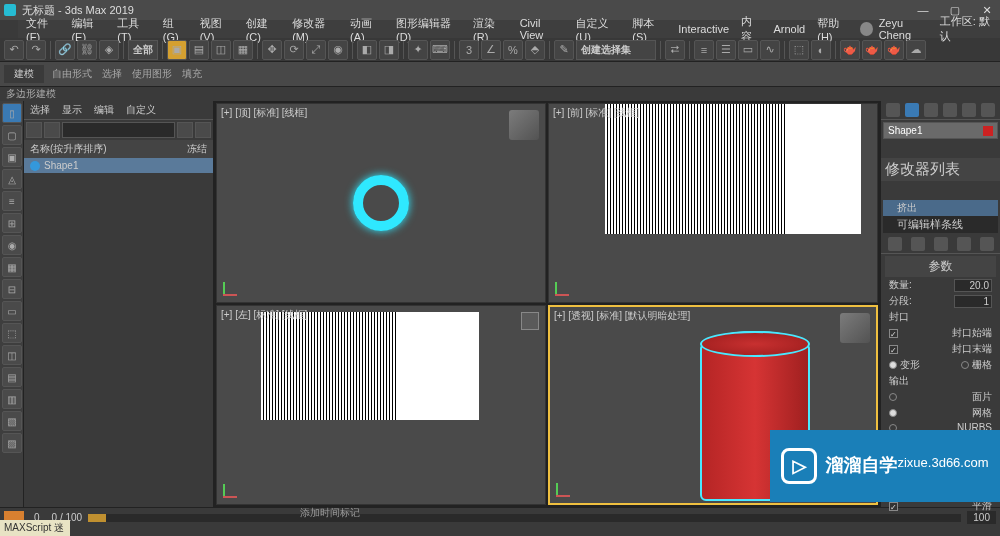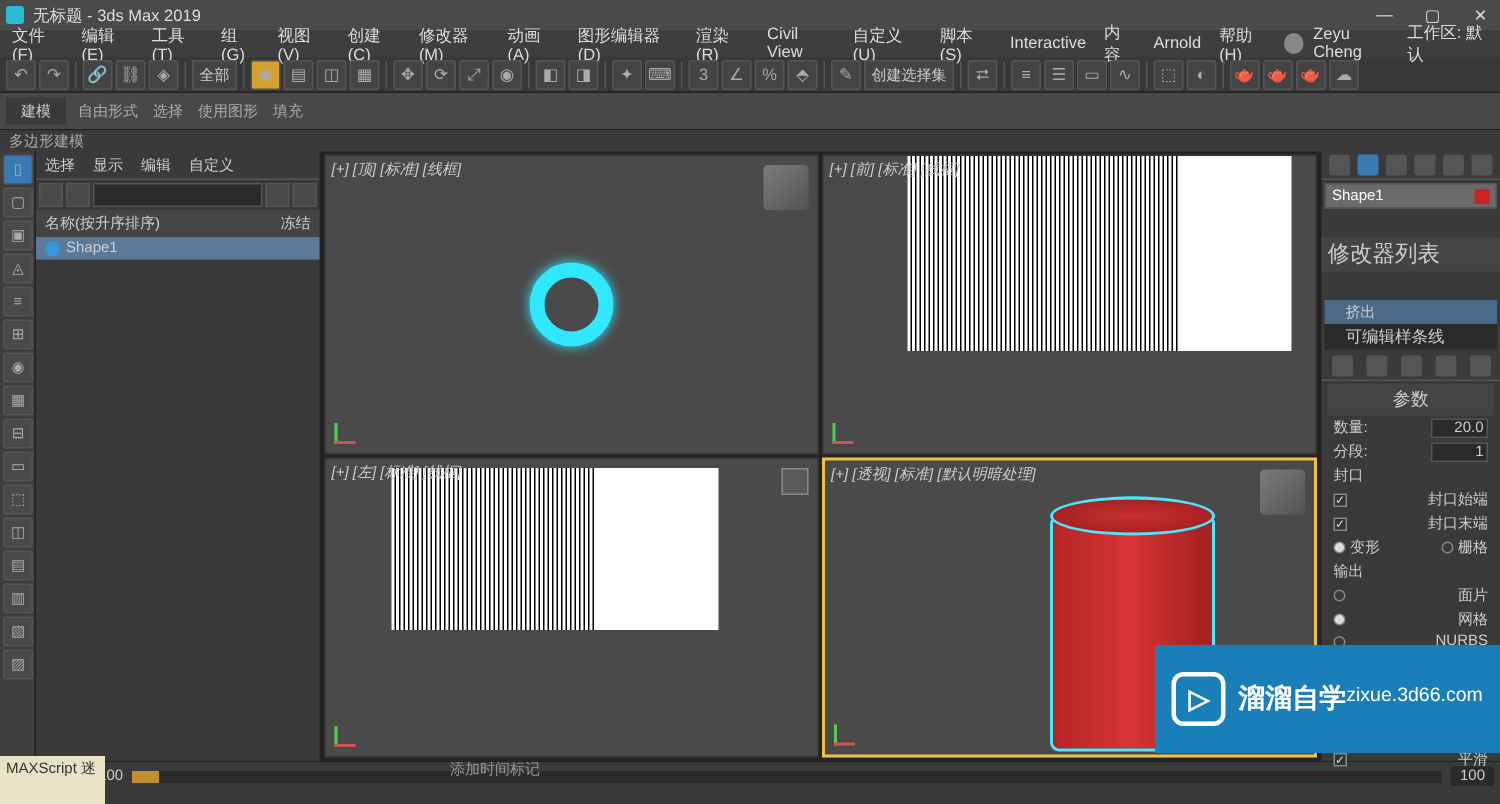--- a/index.html
+++ b/index.html
@@ -2,45 +2,45 @@
 <html><head>
 <meta charset="utf-8">
 <style>
 * { margin: 0; padding: 0; box-sizing: border-box; font-family: "Microsoft YaHei", sans-serif; }
 body { background: #3a3a3a; color: #ccc; font-size: 11px; width: 1000px; height: 536px; overflow: hidden; position: relative; }
 .titlebar { height: 20px; background: #4a4a4a; display: flex; align-items: center; padding: 0 4px; color: #ddd; }
 .titlebar .logo { width: 12px; height: 12px; background: #26bcd4; margin-right: 6px; border-radius: 2px; }
 .titlebar .title { flex: 1; font-size: 11px; }
 .titlebar .wincontrols { display: flex; gap: 14px; align-items: center; }
 .titlebar .wincontrols span { width: 18px; text-align: center; cursor: pointer; }
-.menubar { height: 18px; background: #3e3e3e; display: flex; align-items: center; padding: 0 4px; gap: 4px; font-size: 11px; color: #ddd; }
+.menubar { height: 18px; background: #3e3e3e; display: flex; align-items: center; padding: 0 4px; gap: 4px; font-size: 11px; color: #ddd; margin-left: 18px; }
 .menubar .menuitem { padding: 0 4px; cursor: pointer; }
 .menubar .right { margin-left: auto; display: flex; align-items: center; gap: 6px; }
 .avatar { width: 14px; height: 14px; border-radius: 50%; background: #888; }
 .toolbar { height: 24px; background: #383838; display: flex; align-items: center; padding: 0 4px; gap: 2px; border-bottom: 1px solid #222; }
 .tbtn { width: 20px; height: 20px; background: #444; border: 1px solid #555; border-radius: 2px; display: flex; align-items: center; justify-content: center; font-size: 11px; color: #aaa; cursor: pointer; }
 .tsep { width: 1px; height: 18px; background: #555; margin: 0 2px; }
-.tdrop { background: #444; border: 1px solid #555; padding: 0 4px; height: 20px; display: flex; align-items: center; font-size: 10px; }
+.tdrop { background: #444; border: 1px solid #555; padding: 0 4px; height: 20px; display: flex; align-items: center; font-size: 10px; font-weight: bold; }
 .ribbon { height: 22px; background: #484848; display: flex; align-items: center; padding: 12px 4px; gap: 2px; border-bottom: 1px solid #222; }
 .ribbon .rtab { padding: 2px 10px; font-size: 10px; background: #525252; }
 .ribbon .rtab.rtabactive { background: #3a3a3a; }
 .ribbon .rgroup { display: flex; gap: 10px; margin-left: 6px; font-size: 10px; color: #aaa; }
 .main { display: flex; height: 406px; }
 .lefttool { width: 24px; background: #3e3e3e; display: flex; flex-direction: column; gap: 2px; padding: 2px; border-right: 1px solid #222; }
 .lefttool .lbtn { width: 20px; height: 20px; background: #4a4a4a; border: 1px solid #555; border-radius: 2px; font-size: 10px; display: flex; align-items: center; justify-content: center; color: #aaa; }
 .sceneexp { width: 190px; background: #3a3a3a; border-right: 1px solid #222; display: flex; flex-direction: column; }
 .sceneexp .setabs { display: flex; font-size: 10px; border-bottom: 1px solid #555; }
 .sceneexp .setabs span { padding: 2px 6px; cursor: pointer; }
 .sceneexp .sehdr { display: flex; justify-content: space-between; font-size: 10px; padding: 2px 6px; background: #444; }
 .sceneexp .seitem { display: flex; align-items: center; padding: 2px 6px; font-size: 10px; background: #5a7a9a; }
 .sceneexp .seicon { width: 10px; height: 10px; background: #3498db; border-radius: 50%; margin-right: 4px; }
 .viewports { flex: 1; display: grid; grid-template-columns: 1fr 1fr; grid-template-rows: 1fr 1fr; gap: 2px; background: #222; padding: 2px; position: relative; }
 .vp { background: #4a4a4a; position: relative; border: 1px solid #333; overflow: hidden; }
 .vp.active { border: 2px solid #f0c040; }
-.vplabel { position: absolute; top: 2px; left: 4px; font-size: 10px; color: #ccc; z-index: 10; font-style: italic; }
+.vplabel { position: absolute; top: 2px; left: 4px; font-size: 10px; color: #ccc; z-index: 10; }
 .vpcube { position: absolute; top: 6px; right: 6px; width: 30px; height: 30px; background: linear-gradient(135deg,#888,#555); border-radius: 3px; opacity: 0.8; }
 .vpbtn { position: absolute; top: 6px; right: 6px; width: 18px; height: 18px; border: 1px solid #888; background: #5a5a5a; }
 .axis { position: absolute; bottom: 6px; left: 6px; width: 24px; height: 24px; }
 .axis::before { content:''; position:absolute; bottom:0; left:0; width:2px; height:14px; background:#5c5; }
 .axis::after { content:''; position:absolute; bottom:0; left:0; width:14px; height:2px; background:#c55; }
 .circle { position: absolute; left: 50%; top: 50%; width: 56px; height: 56px; border: 10px solid #2fe8ff; border-radius: 50%; transform: translate(-50%,-50%); box-shadow: 0 0 8px #2fe8ff; }
 .barcode { position: absolute; background: #fff; display: flex; }
 .barcode span { width: 1px; background: #000; margin-left: 2px; }
 .barcode.bc1 { top: 0; left: 56px; right: 16px; height: 130px; }
 .barcode.bc1 span { height: 130px; }
@@ -68,21 +68,21 @@
 .pradio { display:flex; align-items:center; gap:3px; }
 .pradio .rb { width:8px; height:8px; border:1px solid #888; border-radius:50%; }
 .pradio .rb.on { background:#ddd; }
 .bottomslider { height: 20px; background: #3a3a3a; border-top: 1px solid #222; display: flex; align-items: center; padding: 0 4px; font-size: 10px; }
 .bottomslider .slabel { margin: 0 6px; }
 .bottomslider .strack { flex:1; height: 8px; background: #2a2a2a; position: relative; }
 .bottomslider .strack .smark { position:absolute; left:0; width:18px; height:8px; background:#c09030; }
 .timeline { height: 10px; background: #2a2a2a; display: flex; }
 .timeline .tlgrad { flex:1; background: linear-gradient(90deg, #3a3a3a 0%, #3a3a3a 100%); position:relative; }
 .status { height: 30px; background: #3a3a3a; border-top: 1px solid #222; display: flex; align-items: center; padding: 0 4px; font-size: 10px; gap: 6px; }
-.maxscript { position:absolute; bottom:0; left:0; height:32px; width:70px; background:#e8e3c4; color:#333; font-size:10px; padding:1px 4px; }
+.maxscript { position:absolute; bottom:0; left:0; height:16px; width:70px; background:#e8e3c4; color:#333; font-size:10px; padding:1px 4px; }
 .watermark { position:absolute; bottom:34px; right:0; width:230px; height:72px; background:#1a7fb8; display:flex; align-items:center; justify-content:center; color:#fff; font-size:18px; font-weight:bold; gap:8px; }
 .watermark .wlogo { width:36px; height:36px; border:3px solid #fff; border-radius:8px; display:flex; align-items:center; justify-content:center; }
 .watermark .wtxt { display:flex; flex-direction:row; line-height:1.1; }
 .watermark .wsub { font-size:13px; font-weight:normal; }
 .sebar { display:flex; padding:2px; gap:2px; }
 .sebar span { width:16px; height:16px; background:#4a4a4a; border:1px solid #555; }
 </style>
 </head>
 <body>
 
@@ -146,21 +146,21 @@
   <div class="tsep"></div>
   <div class="tbtn">✦</div>
   <div class="tbtn">⌨</div>
   <div class="tsep"></div>
   <div class="tbtn">3</div>
   <div class="tbtn">∠</div>
   <div class="tbtn">%</div>
   <div class="tbtn">⬘</div>
   <div class="tsep"></div>
   <div class="tbtn">✎</div>
-  <div class="tdrop" style="width:60px">创建选择集</div>
+  <div class="tdrop" style="width:80px">创建选择集</div>
   <div class="tsep"></div>
   <div class="tbtn">⮂</div>
   <div class="tsep"></div>
   <div class="tbtn">≡</div>
   <div class="tbtn">☰</div>
   <div class="tbtn">▭</div>
   <div class="tbtn">∿</div>
   <div class="tsep"></div>
   <div class="tbtn">⬚</div>
   <div class="tbtn">◐</div>

